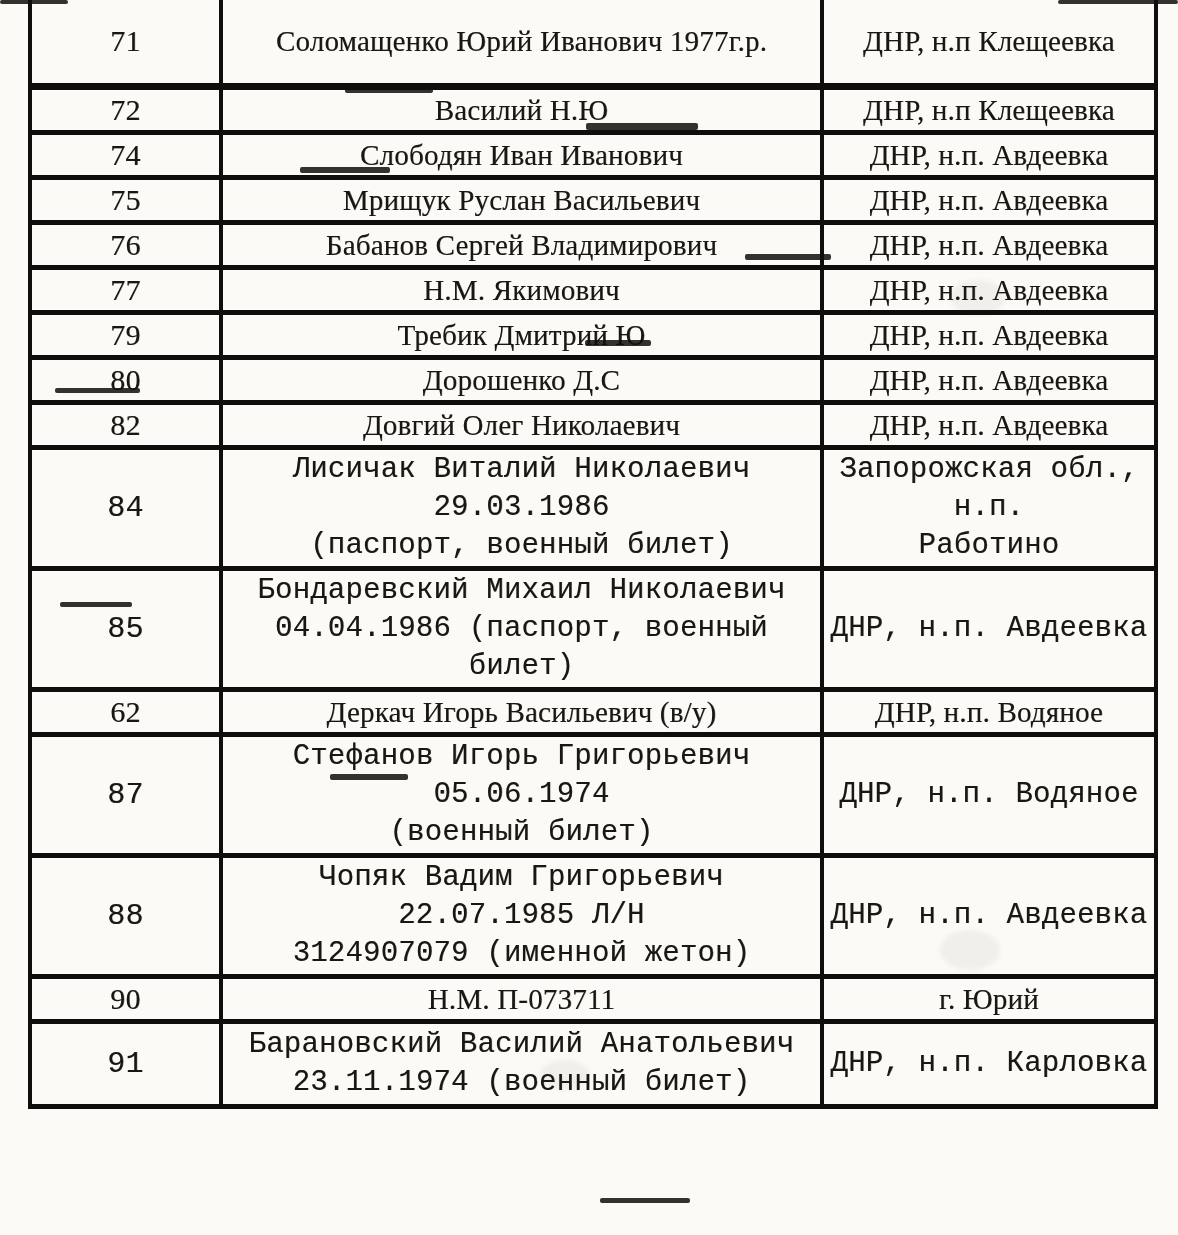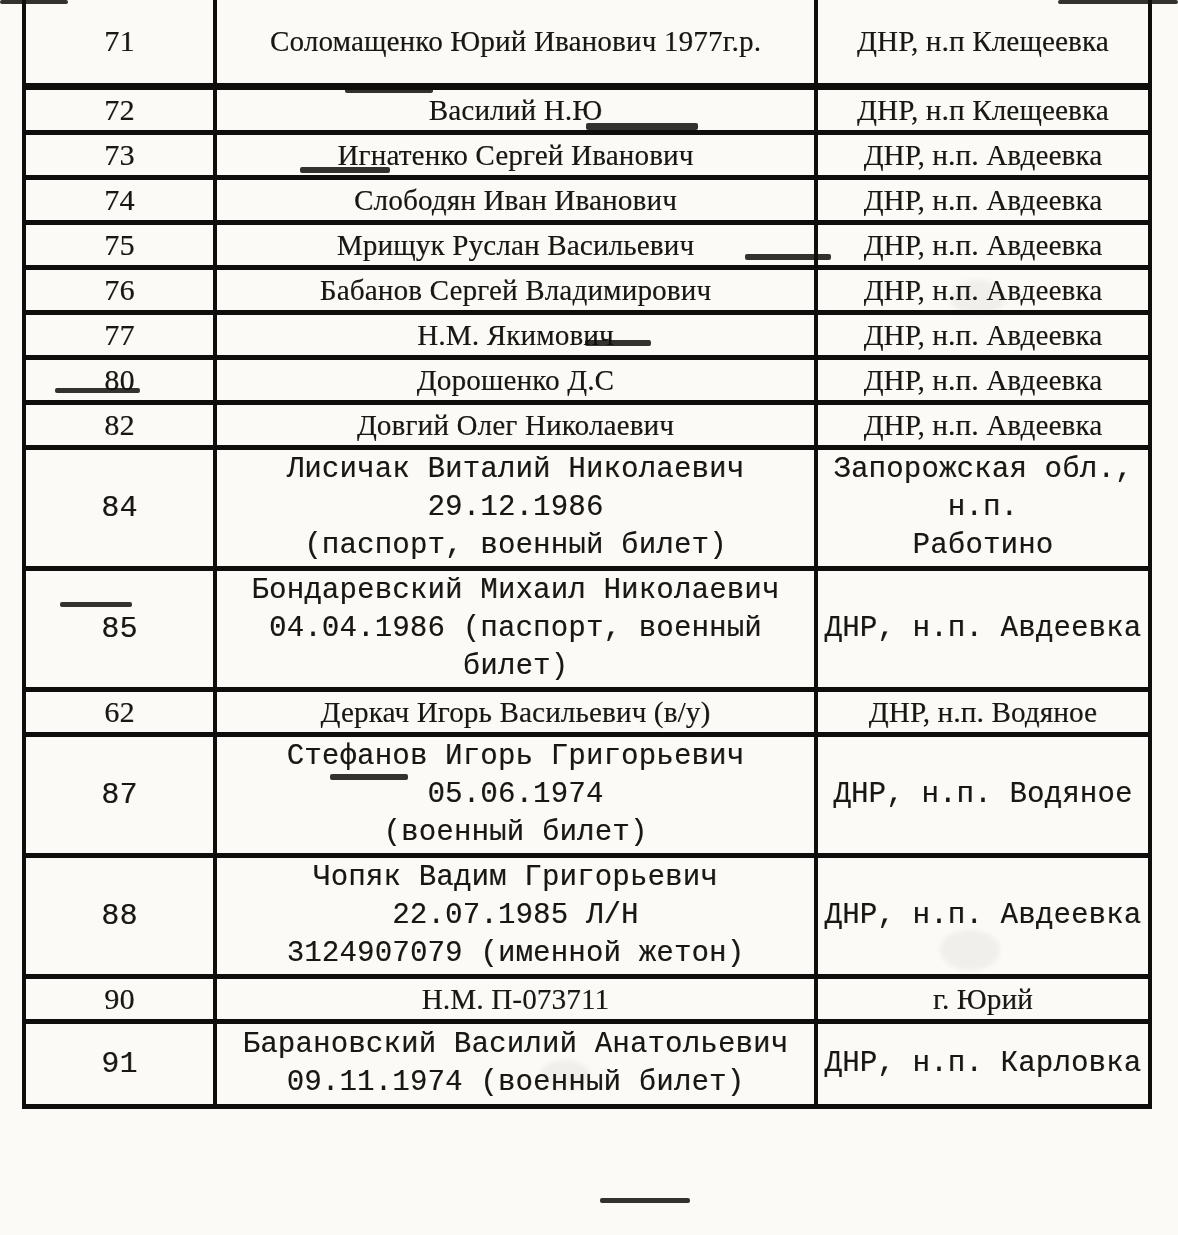--- a/index.html
+++ b/index.html
@@ -12,21 +12,21 @@
     width:1178px;height:1235px;
     background:var(--paper);
     font-family:"Liberation Serif","DejaVu Serif",serif;
     color:var(--text);
     overflow:hidden;
     position:relative;
   }
   .page{position:absolute;inset:0;}
   table.doc{
     position:absolute;
-    left:22px;top:0;
+    left:28px;top:0;
     width:1126px;
     border-collapse:collapse;
     table-layout:fixed;
   }
   col.c1{width:191px;}
   col.c2{width:601px;}
   col.c3{width:334px;}
   td{
     border:4px solid var(--ink);
     border-top-width:5px;
@@ -66,25 +66,20 @@
       <td class="c-name">Соломащенко Юрий Иванович 1977г.р.</td>
       <td class="c-loc">ДНР, н.п Клещеевка</td>
     </tr>
 
     <tr>
       <td class="c-num">72</td>
       <td class="c-name">Василий Н.Ю</td>
       <td class="c-loc">ДНР, н.п Клещеевка</td>
     </tr>
 
-    <tr>
-      <td class="c-num">73</td>
-      <td class="c-name">Игнатенко Сергей Иванович</td>
-      <td class="c-loc">ДНР, н.п. Авдеевка</td>
-    </tr>
 
     <tr>
       <td class="c-num">74</td>
       <td class="c-name">Слободян Иван Иванович</td>
       <td class="c-loc">ДНР, н.п. Авдеевка</td>
     </tr>
 
     <tr>
       <td class="c-num">75</td>
       <td class="c-name">Мрищук Руслан Васильевич</td>
@@ -97,38 +92,43 @@
       <td class="c-loc">ДНР, н.п. Авдеевка</td>
     </tr>
 
     <tr>
       <td class="c-num">77</td>
       <td class="c-name">Н.М. Якимович</td>
       <td class="c-loc">ДНР, н.п. Авдеевка</td>
     </tr>
 
 
+    <tr>
+      <td class="c-num">79</td>
+      <td class="c-name">Требик Дмитрий Ю</td>
+      <td class="c-loc">ДНР, н.п. Авдеевка</td>
+    </tr>
 
     <tr>
       <td class="c-num">80</td>
       <td class="c-name">Дорошенко Д.С</td>
       <td class="c-loc">ДНР, н.п. Авдеевка</td>
     </tr>
 
 
     <tr>
       <td class="c-num">82</td>
       <td class="c-name">Довгий Олег Николаевич</td>
       <td class="c-loc">ДНР, н.п. Авдеевка</td>
     </tr>
 
 
     <tr class="tall">
       <td class="c-num">84</td>
-      <td class="c-name">Лисичак Виталий Николаевич 29.12.1986
+      <td class="c-name">Лисичак Виталий Николаевич 29.03.1986
 (паспорт, военный билет)</td>
       <td class="c-loc">Запорожская обл., н.п.
 Работино</td>
     </tr>
 
     <tr class="tall">
       <td class="c-num">85</td>
       <td class="c-name">Бондаревский Михаил Николаевич
 04.04.1986 (паспорт, военный билет)</td>
       <td class="c-loc">ДНР, н.п. Авдеевка</td>
@@ -157,21 +157,21 @@
 
     <tr>
       <td class="c-num">90</td>
       <td class="c-name">Н.М. П-073711</td>
       <td class="c-loc">г. Юрий</td>
     </tr>
 
     <tr class="tall">
       <td class="c-num">91</td>
       <td class="c-name">Барановский Василий Анатольевич
-09.11.1974 (военный билет)</td>
+23.11.1974 (военный билет)</td>
       <td class="c-loc">ДНР, н.п. Карловка</td>
     </tr>
   </tbody>
   </table>
 
   <div class="smudge" style="left:0;top:0;width:68px;height:4px;"></div>
   <div class="smudge" style="left:1058px;top:0;width:120px;height:4px;"></div>
   <div class="smudge" style="left:345px;top:86px;width:88px;height:7px;"></div>
   <div class="smudge" style="left:586px;top:123px;width:112px;height:7px;"></div>
   <div class="smudge" style="left:300px;top:167px;width:90px;height:6px;"></div>

